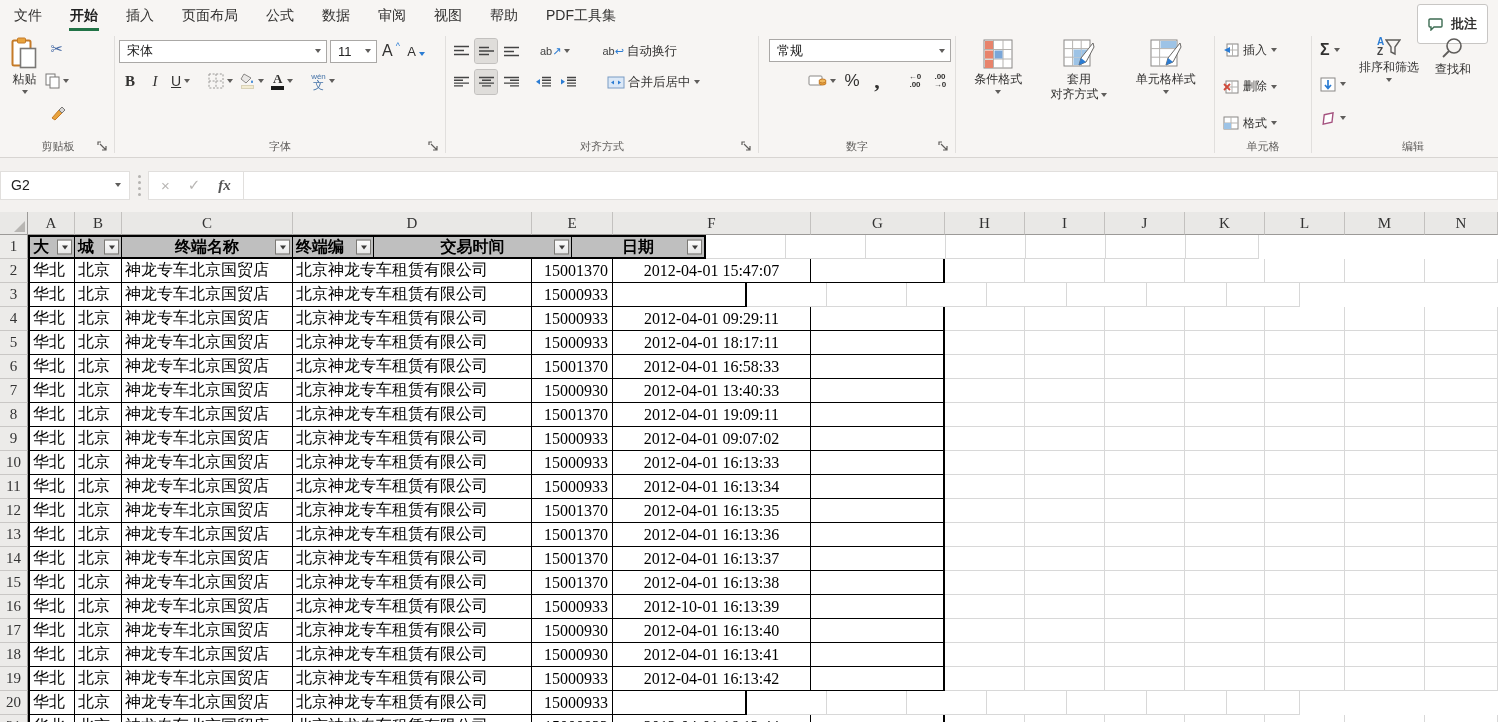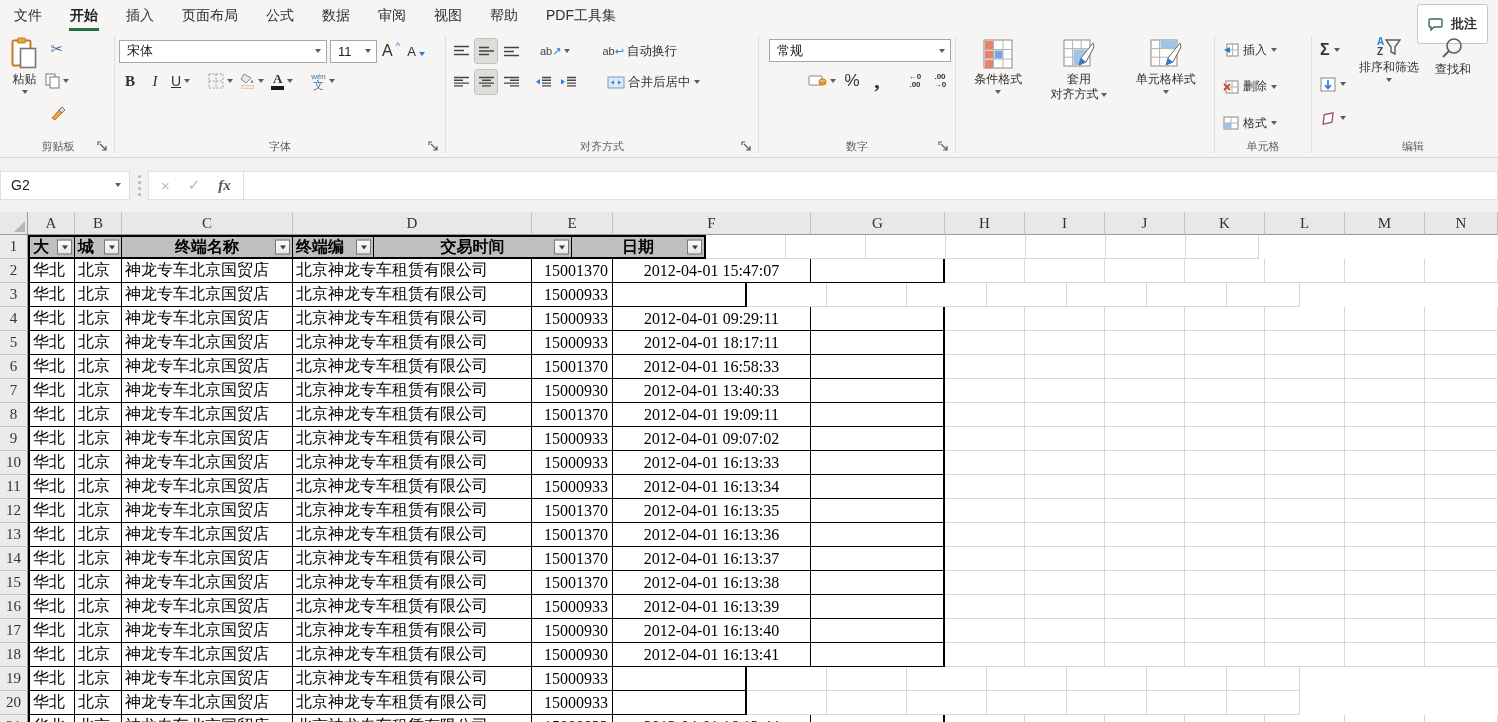--- a/index.html
+++ b/index.html
@@ -1047,21 +1047,21 @@
         <div class="cell tcell c-c">
           <span>神龙专车北京国贸店</span>
         </div>
         <div class="cell tcell c-d">
           <span>北京神龙专车租赁有限公司</span>
         </div>
         <div class="cell tcell c-e">
           <span>15000933</span>
         </div>
         <div class="cell tcell c-f">
-          <span>2012-04-01 16:13:39</span>
+          <span>2012-10-01 16:13:39</span>
         </div>
         <div class="cell tcell c-g">
           <span></span>
         </div>
         <div class="cell ecell" style="width: 80px; flex: 0 0 80px;"></div>
         <div class="cell ecell" style="width: 80px; flex: 0 0 80px;"></div>
         <div class="cell ecell" style="width: 80px; flex: 0 0 80px;"></div>
         <div class="cell ecell" style="width: 80px; flex: 0 0 80px;"></div>
         <div class="cell ecell" style="width: 80px; flex: 0 0 80px;"></div>
         <div class="cell ecell" style="width: 80px; flex: 0 0 80px;"></div>
@@ -1138,20 +1138,23 @@
           <span>北京</span>
         </div>
         <div class="cell tcell c-c">
           <span>神龙专车北京国贸店</span>
         </div>
         <div class="cell tcell c-d">
           <span>北京神龙专车租赁有限公司</span>
         </div>
         <div class="cell tcell c-e">
           <span>15000933</span>
+        </div>
+        <div class="cell tcell c-f">
+          <span>2012-04-01 16:13:42</span>
         </div>
         <div class="cell tcell c-g">
           <span></span>
         </div>
         <div class="cell ecell" style="width: 80px; flex: 0 0 80px;"></div>
         <div class="cell ecell" style="width: 80px; flex: 0 0 80px;"></div>
         <div class="cell ecell" style="width: 80px; flex: 0 0 80px;"></div>
         <div class="cell ecell" style="width: 80px; flex: 0 0 80px;"></div>
         <div class="cell ecell" style="width: 80px; flex: 0 0 80px;"></div>
         <div class="cell ecell" style="width: 80px; flex: 0 0 80px;"></div>

